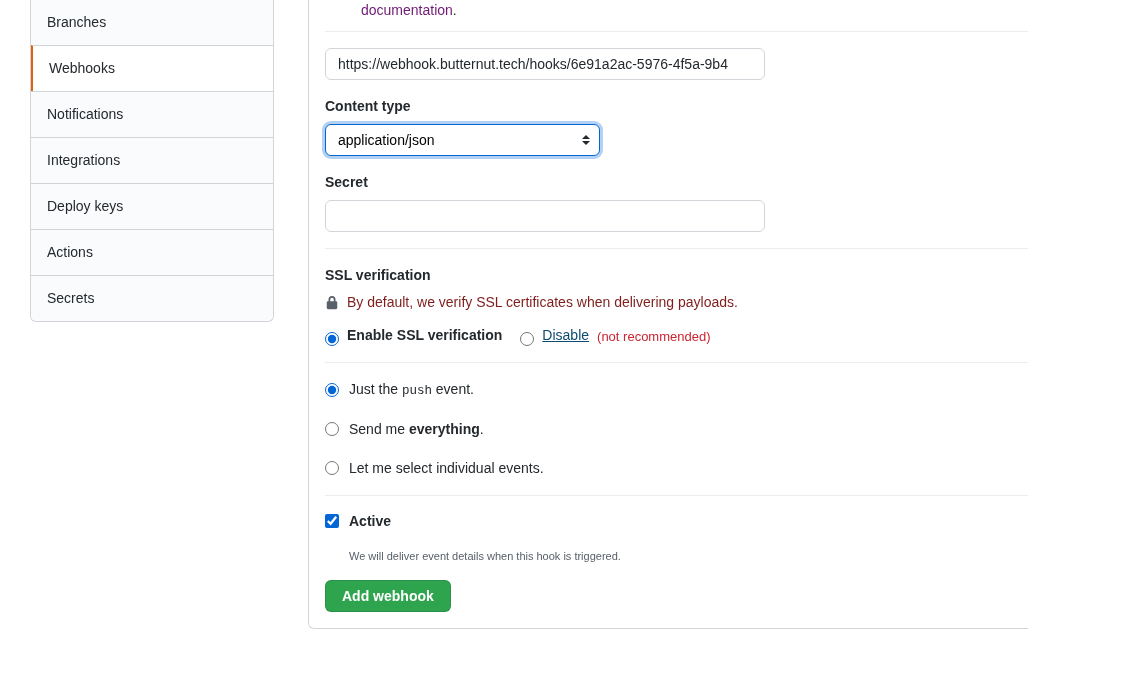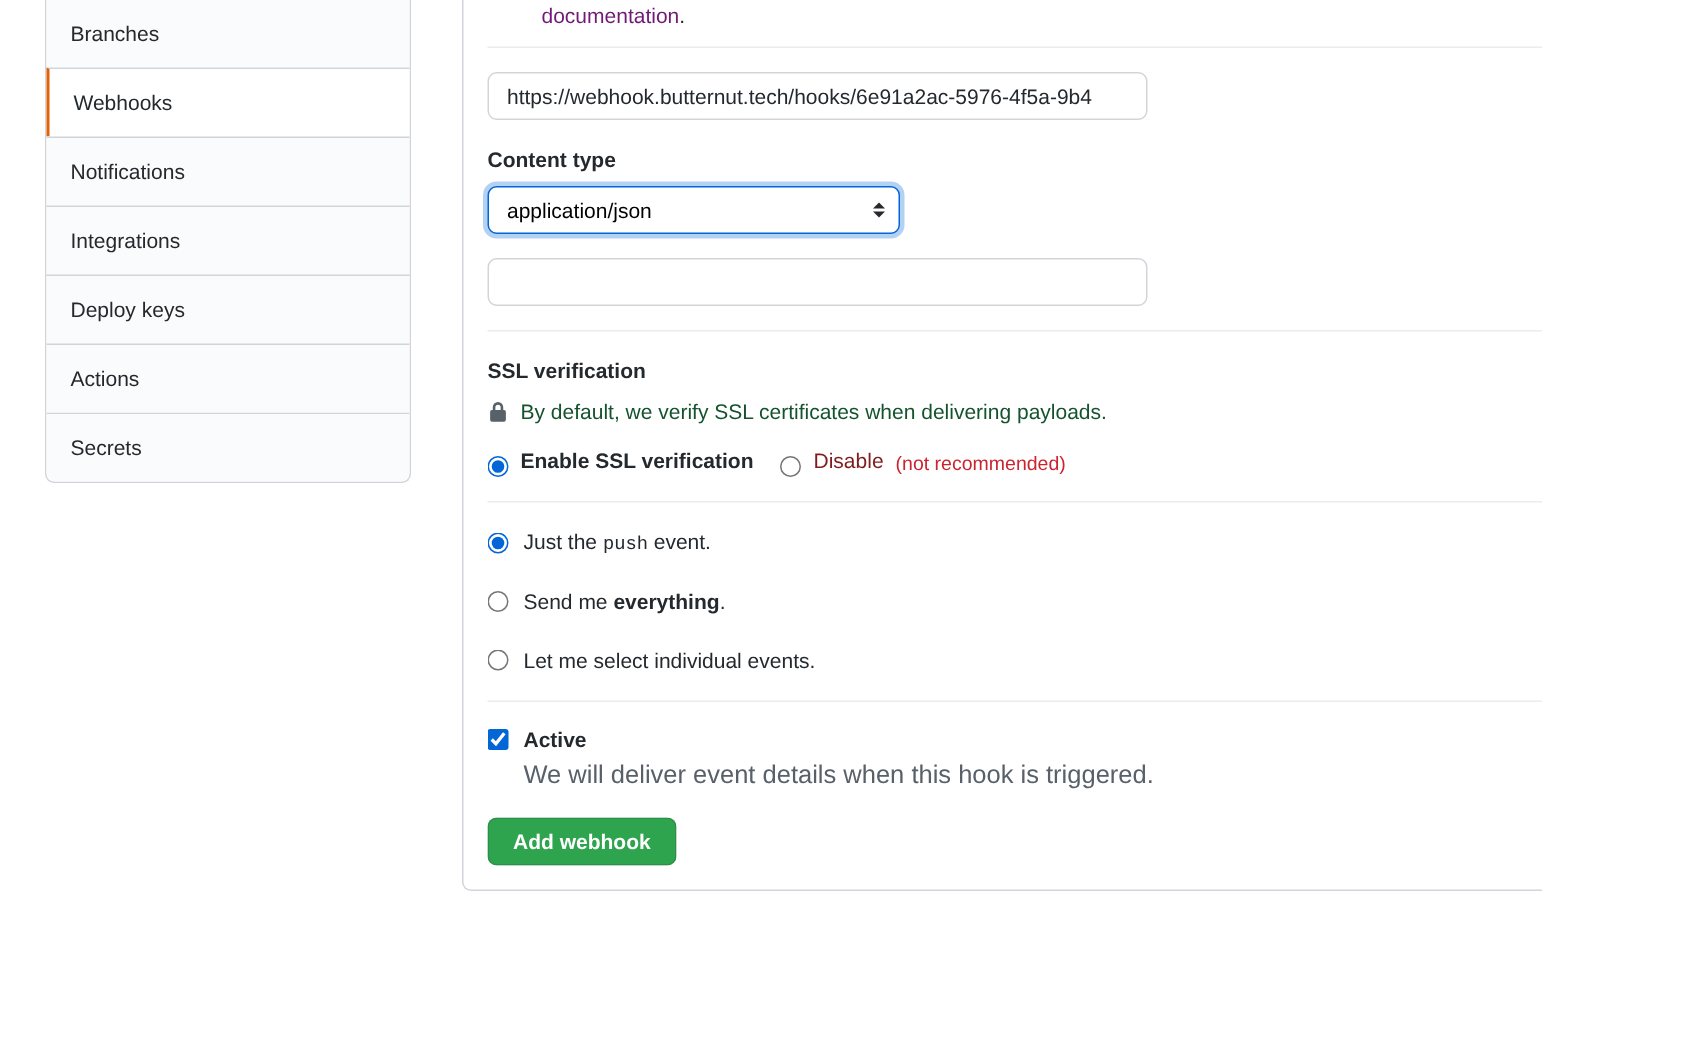--- a/index.html
+++ b/index.html
@@ -133,21 +133,21 @@
   .section-heading {
     font-weight: 600;
     font-size: 14px;
     margin: 0 0 6px 0;
     color: #24292e;
   }
   .ssl-note {
     display: flex;
     align-items: center;
     gap: 8px;
-    color: #14532d;
+    color: #7f1d1d;
     font-size: 14px;
     margin-bottom: 12px;
   }
   .lock-icon {
     width: 14px; height: 16px;
     display: inline-block;
     flex: none;
   }
   .lock-icon svg { width: 14px; height: 16px; fill: #586069; }
 
@@ -161,21 +161,21 @@
     align-items: flex-end;
     gap: 8px;
     font-size: 14px;
   }
   .radio-item input[type=radio] {
     accent-color: #0366d6;
     width: 14px; height: 14px;
     margin: 0;
   }
   .enable-label { font-weight: 600; }
-  .disable-label { color: #7f1d1d; font-weight: 400; }
+  .disable-label { color: #0c4a6e; font-weight: 400; text-decoration: underline; }
   .not-rec { color: #cb2431; font-size: 13px; }
 
   .events-heading {
     font-weight: 600;
     font-size: 14px;
     margin: 0 0 14px 0;
   }
   .event-option {
     display: flex;
     align-items: center;
@@ -199,21 +199,21 @@
     display: flex;
     align-items: flex-start;
     gap: 10px;
   }
   .active-block input[type=checkbox] {
     accent-color: #0366d6;
     width: 14px; height: 14px;
     margin: 2px 0 0 0;
   }
   .active-title { font-weight: 600; font-size: 14px; line-height: 1.3; }
-  .active-note { color: #586069; font-size: 17px; margin-top: 2px; }
+  .active-note { color: #586069; font-size: 11px; margin-top: 18px; }
 
   .btn-primary {
     display: inline-block;
     padding: 7px 16px;
     font-size: 14px;
     font-weight: 600;
     color: #fff;
     background: #2ea44f;
     border: 1px solid rgba(27,31,35,0.15);
     border-radius: 6px;
@@ -254,20 +254,21 @@
           <option>application/x-www-form-urlencoded</option>
         </select>
         <span class="select-caret">
           <span class="caret-up"></span>
           <span class="caret-down"></span>
         </span>
       </div>
     </div>
 
     <div class="form-group">
+      <label class="label">Secret</label>
       <input type="password" class="text-input" value="" style="">
     </div>
 
     <hr class="hr">
 
     <div>
       <h4 class="section-heading">SSL verification</h4>
       <div class="ssl-note">
         <span class="lock-icon">
           <svg viewBox="0 0 16 16">

